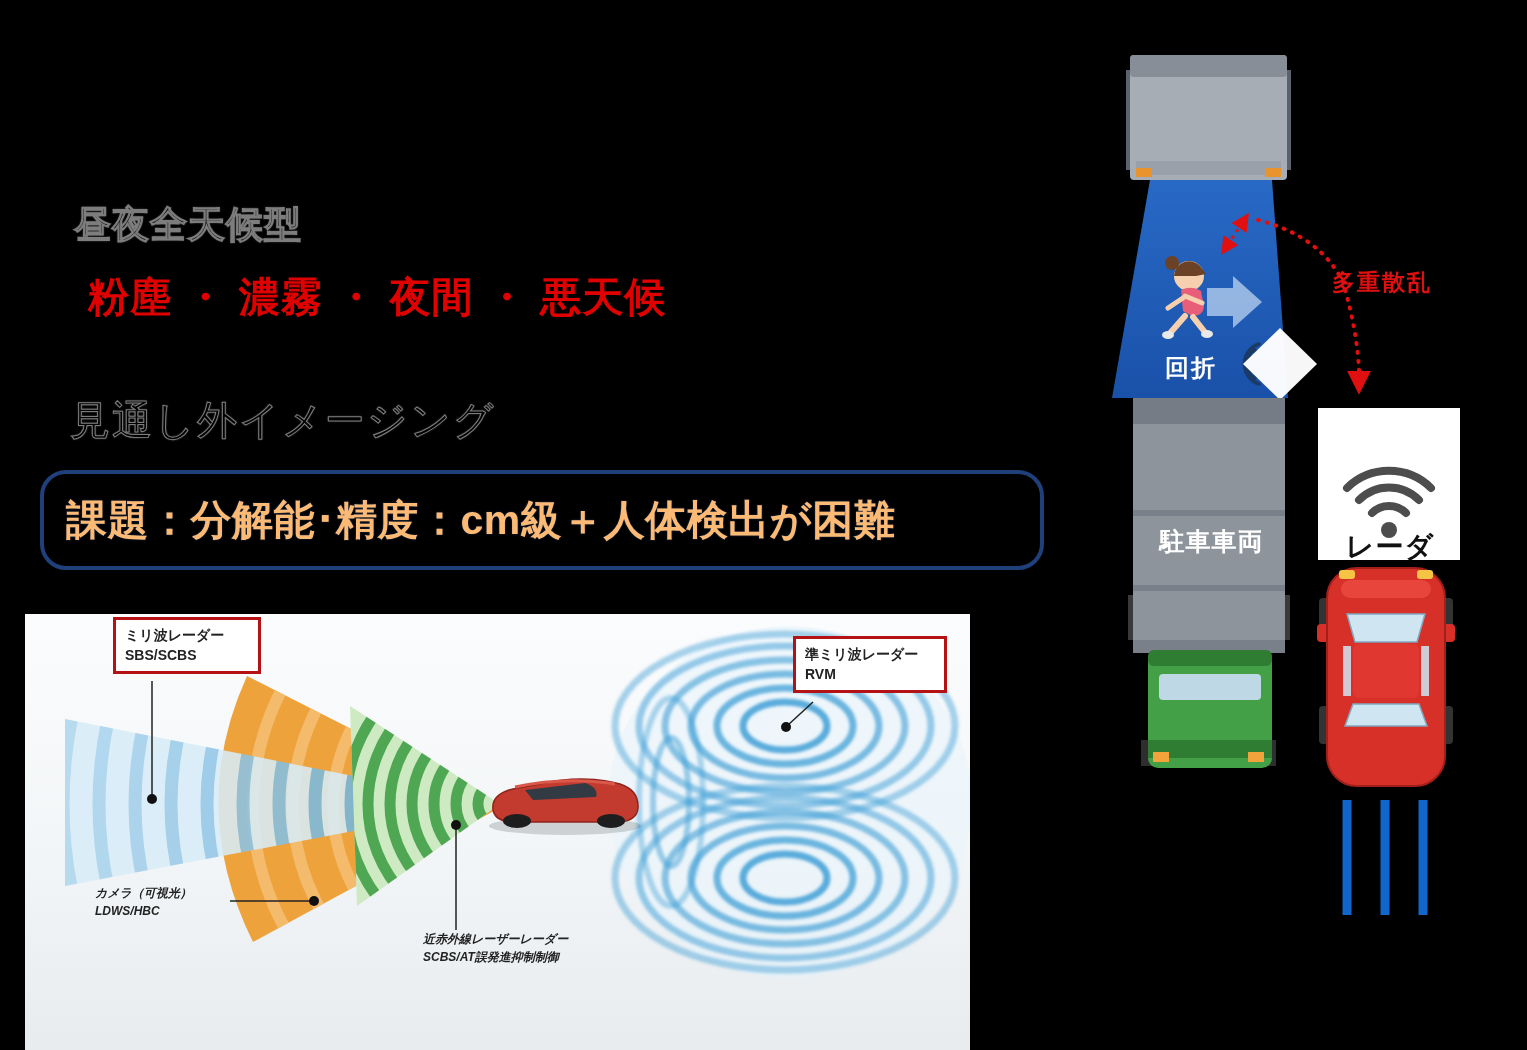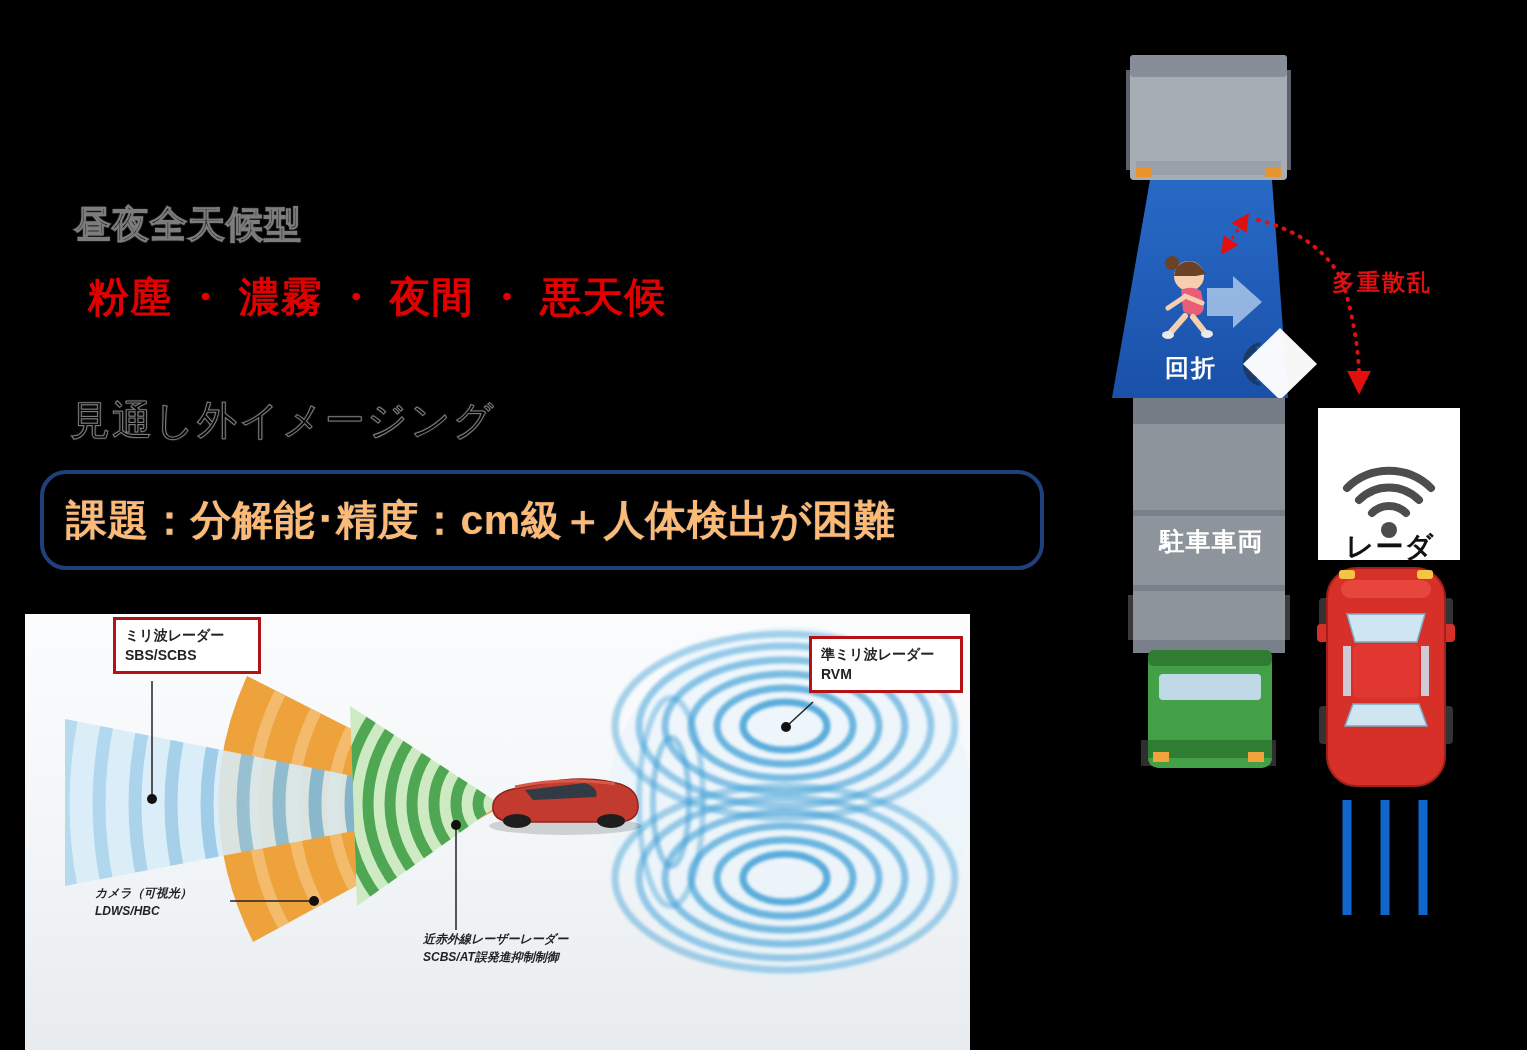--- a/index.html
+++ b/index.html
@@ -147,21 +147,21 @@
         <path d="M490,173 Q540,162 590,170" fill="none" stroke="#d9584a" stroke-width="3"></path>
         <ellipse cx="492" cy="207" rx="14" ry="7" fill="#1e1e1e"></ellipse>
         <ellipse cx="586" cy="207" rx="14" ry="7" fill="#1e1e1e"></ellipse>
       </g>
     </svg>
 
     <div class="labelbox" style="left:88px; top:3px; width:148px;">
       <div>ミリ波レーダー</div>
       <div>SBS/SCBS</div>
     </div>
-    <div class="labelbox" style="left:768px; top:22px; width:154px;margin-left:16px;">
+    <div class="labelbox" style="left:768px; top:22px; width:154px;">
       <div>準ミリ波レーダー</div>
       <div>RVM</div>
     </div>
     <div class="flabel" style="left:70px; top:270px;">
       <div>カメラ（可視光）</div>
       <div>LDWS/HBC</div>
     </div>
     <div class="flabel" style="left:398px; top:316px;">
       <div>近赤外線レーザーレーダー</div>
       <div>SCBS/AT誤発進抑制制御</div>

